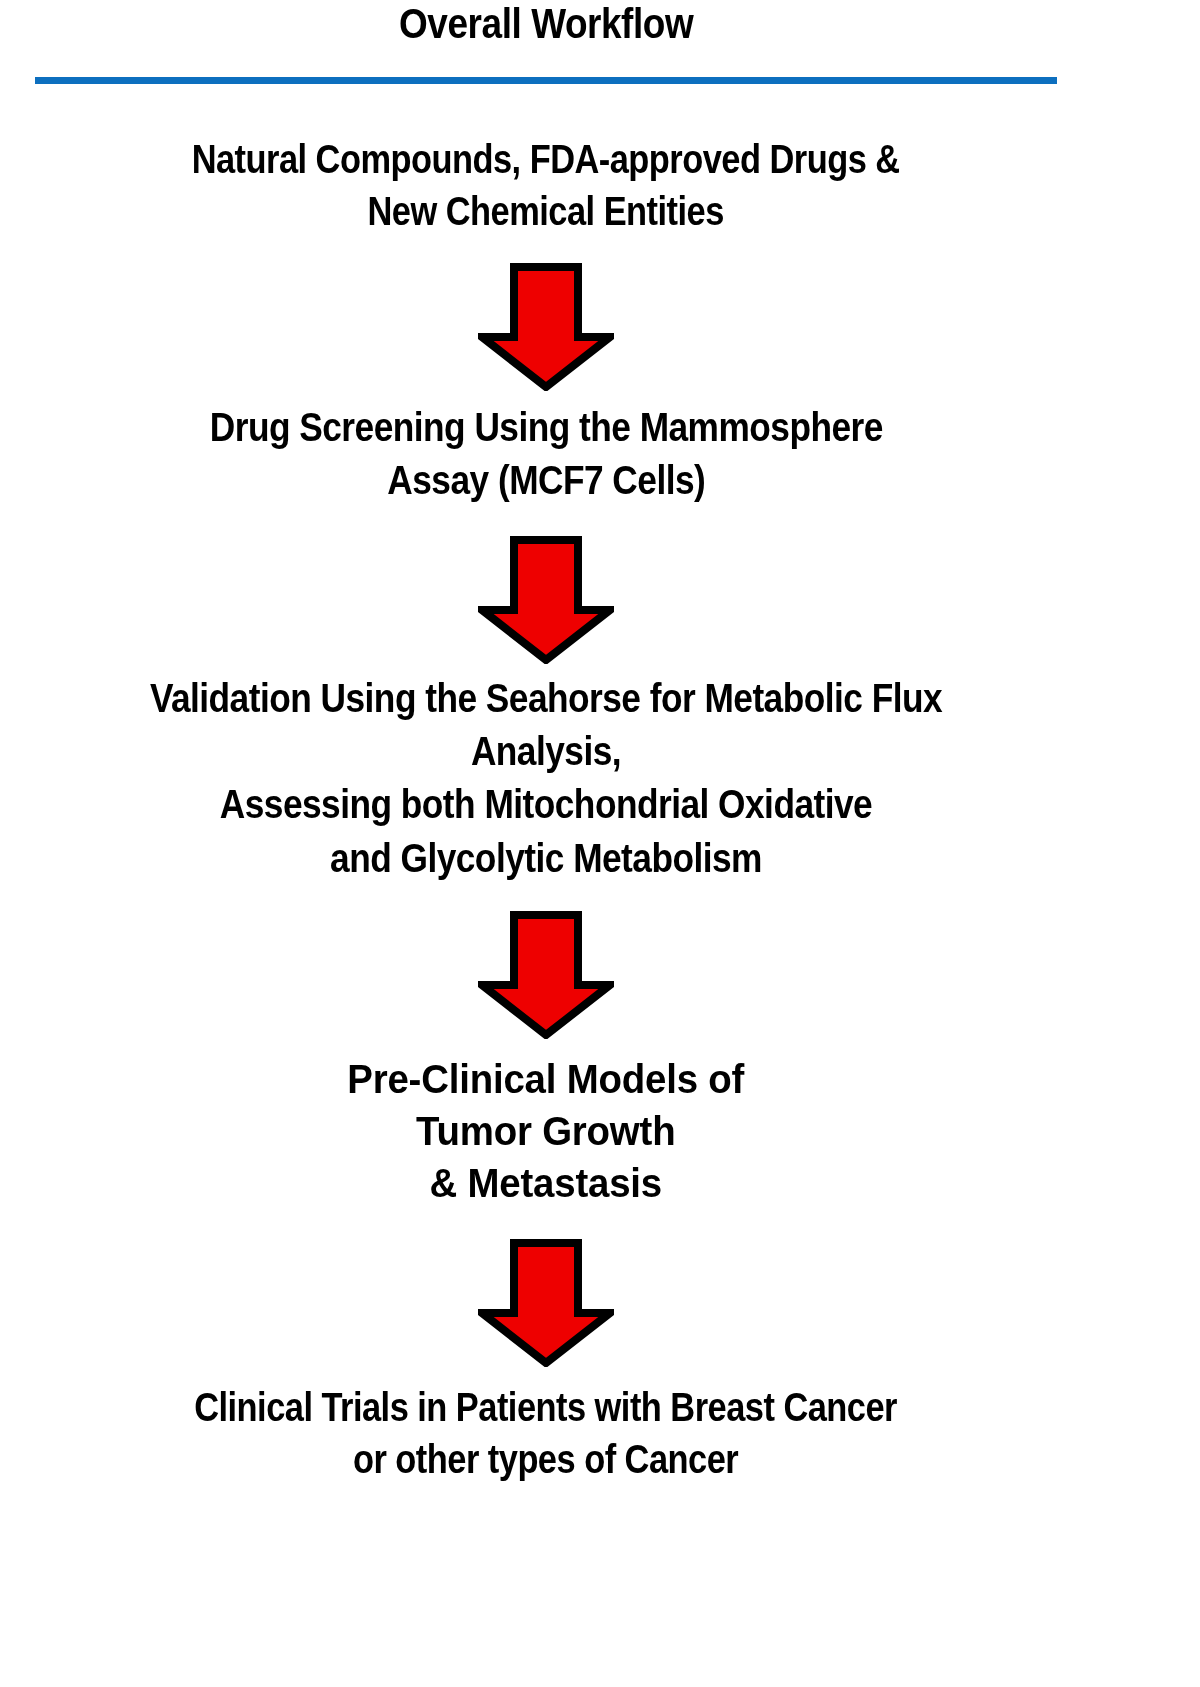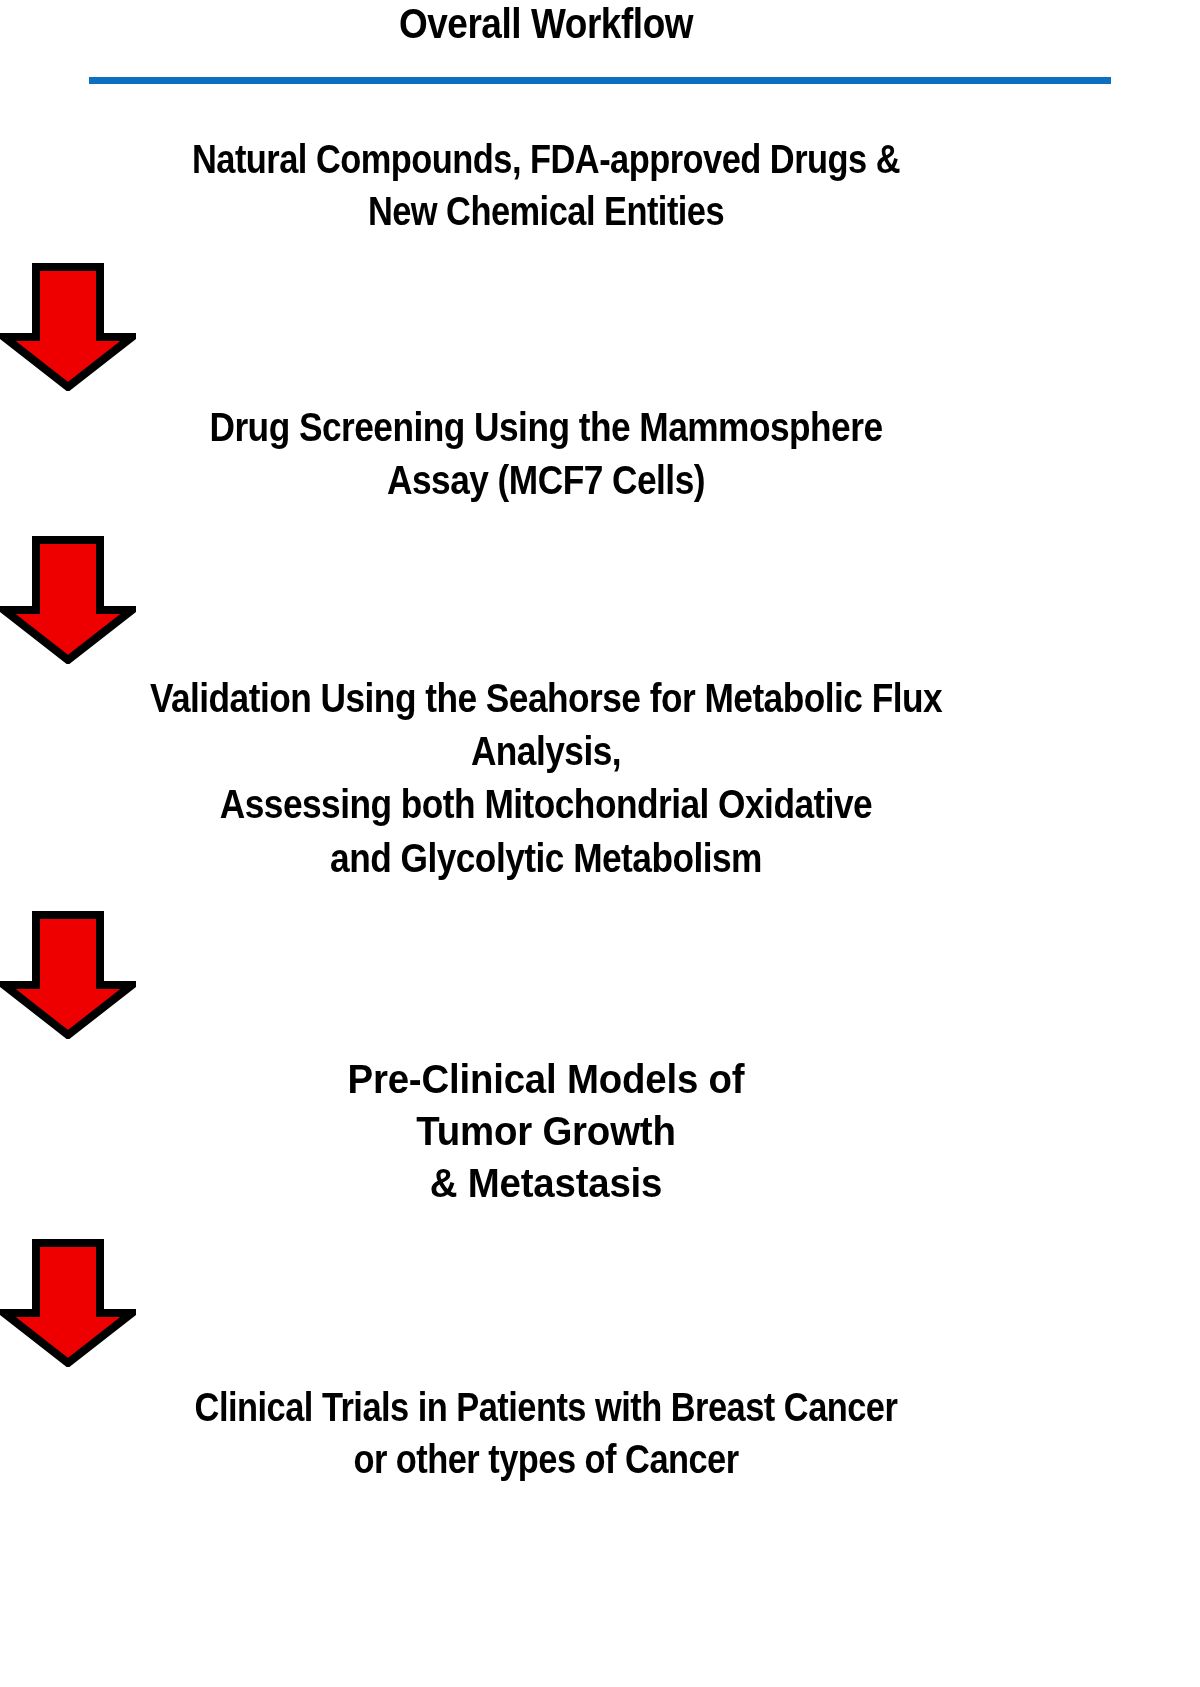--- a/index.html
+++ b/index.html
@@ -14,20 +14,21 @@
     color: #000000;
     overflow: hidden;
   }
   .page {
     position: relative;
     width: 1092px;
     height: 1687px;
     background: #ffffff;
     display: flex;
     flex-direction: column;
+    align-items: center;
   }
 
   
   .title {
     margin-top: 2px;
     font-size: 42px;
     font-weight: bold;
     font-stretch: condensed;
     letter-spacing: -0.5px;
     text-align: center;

